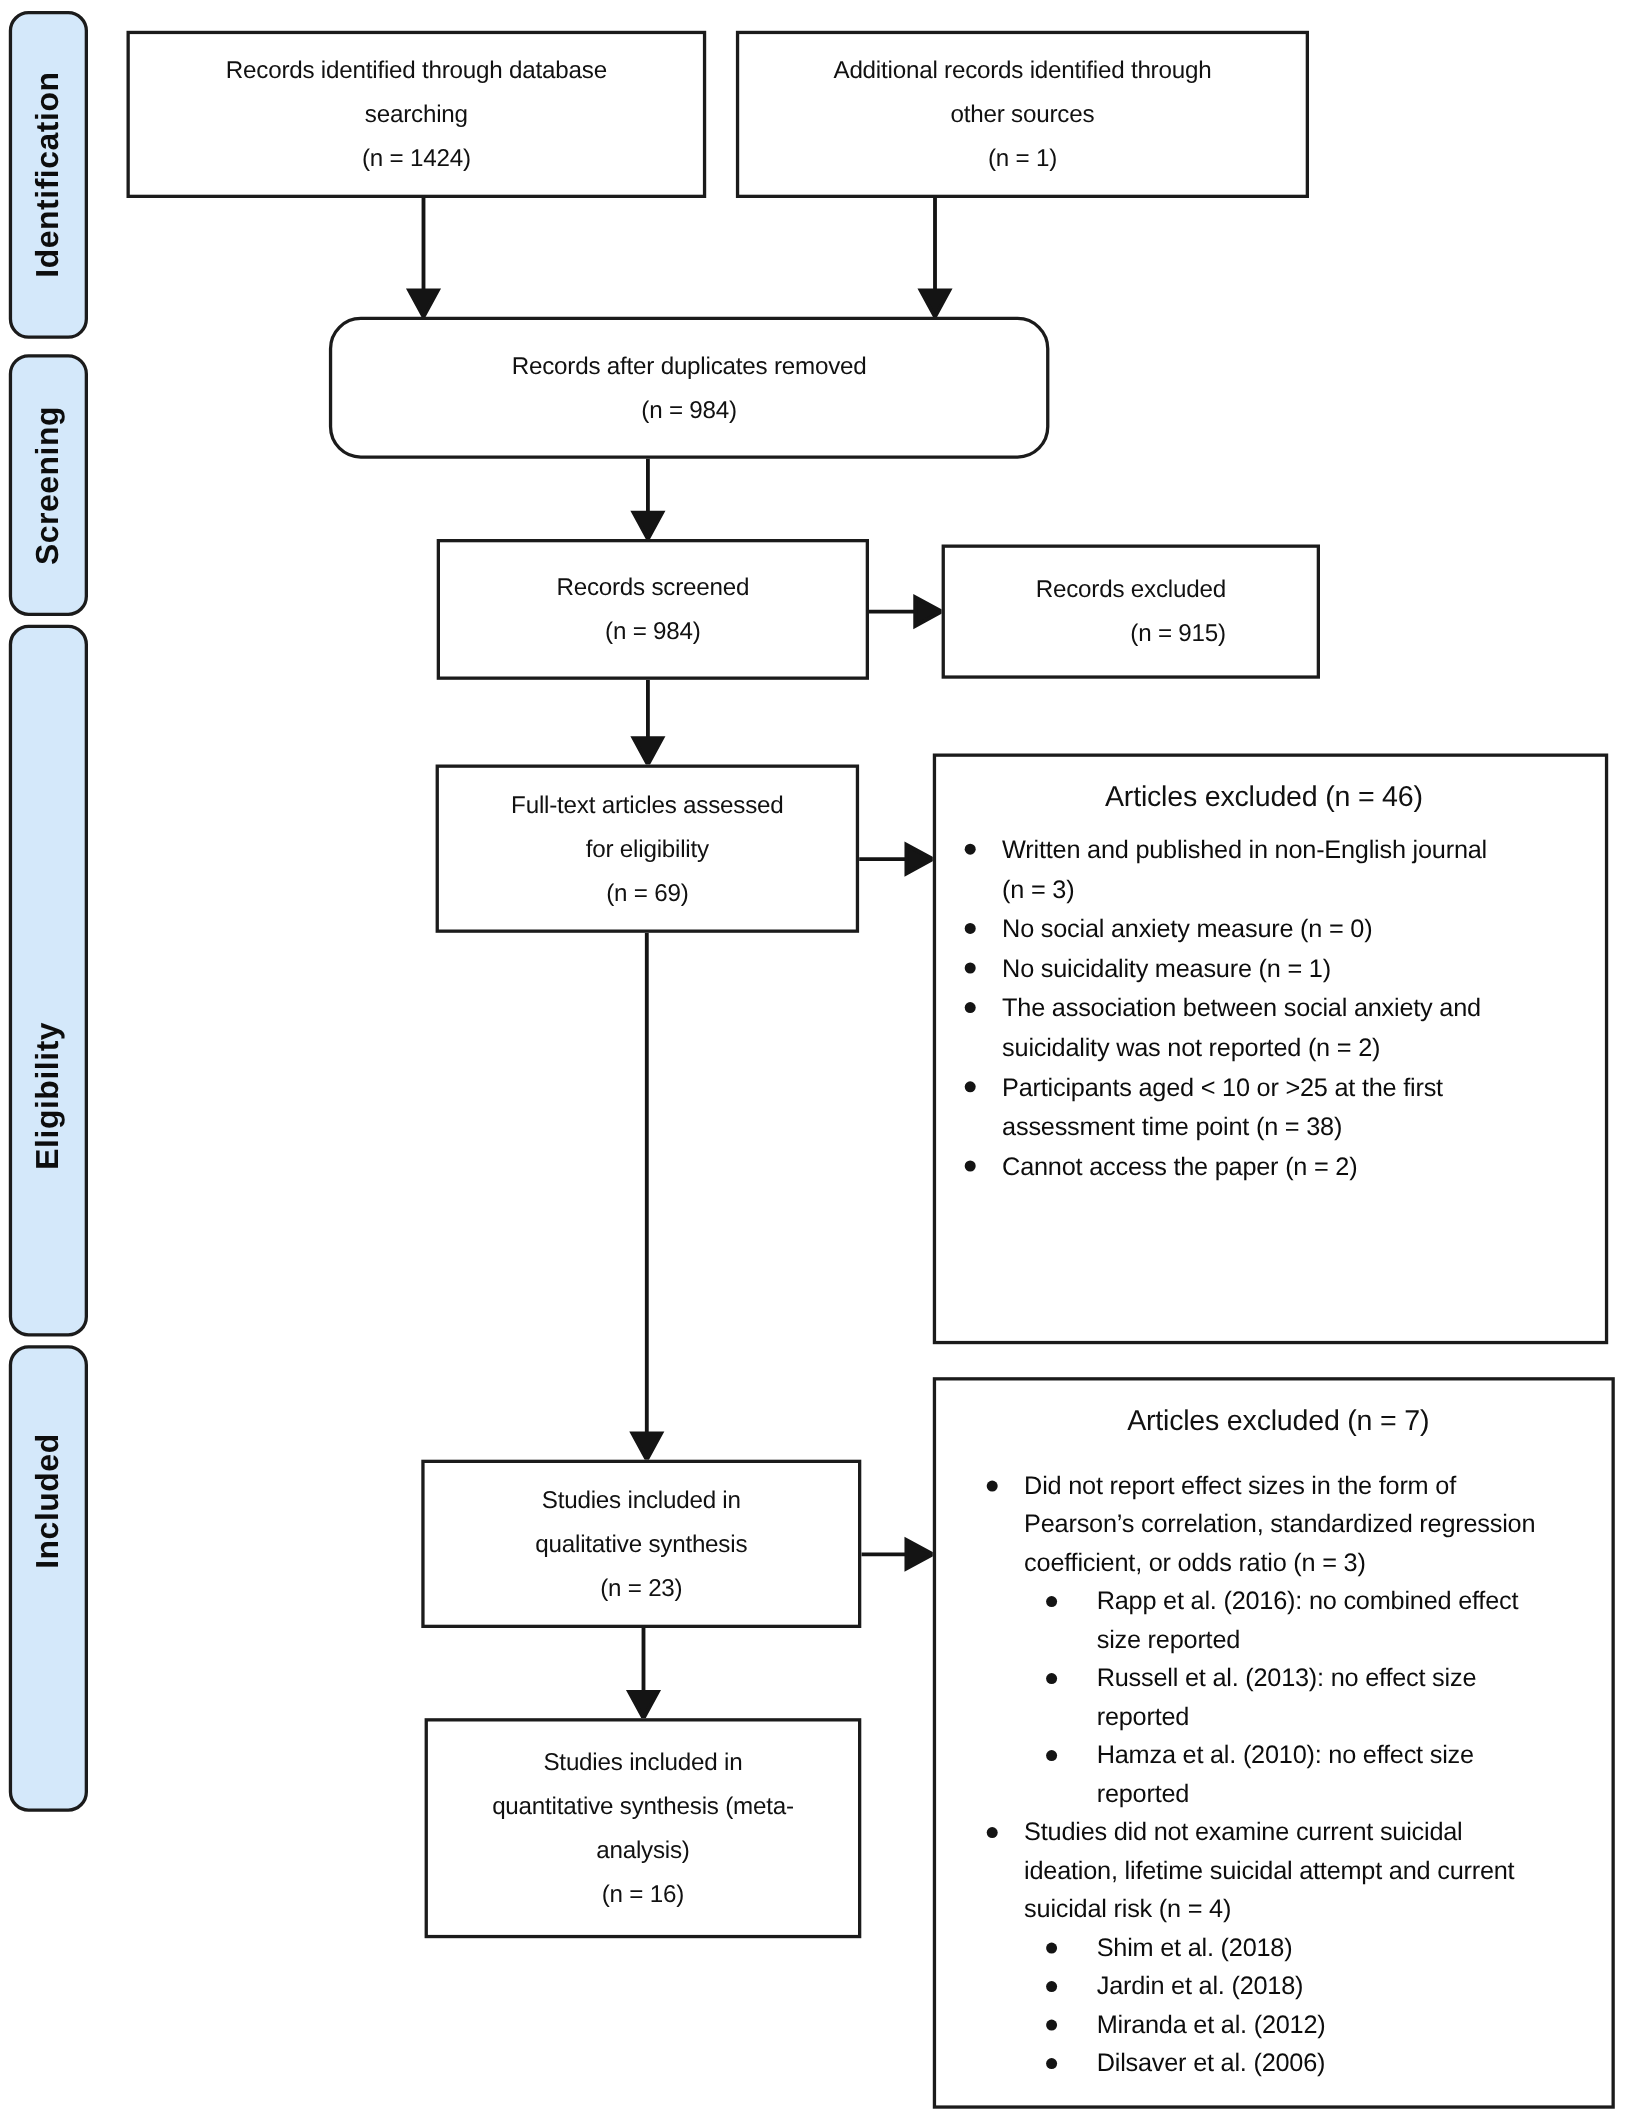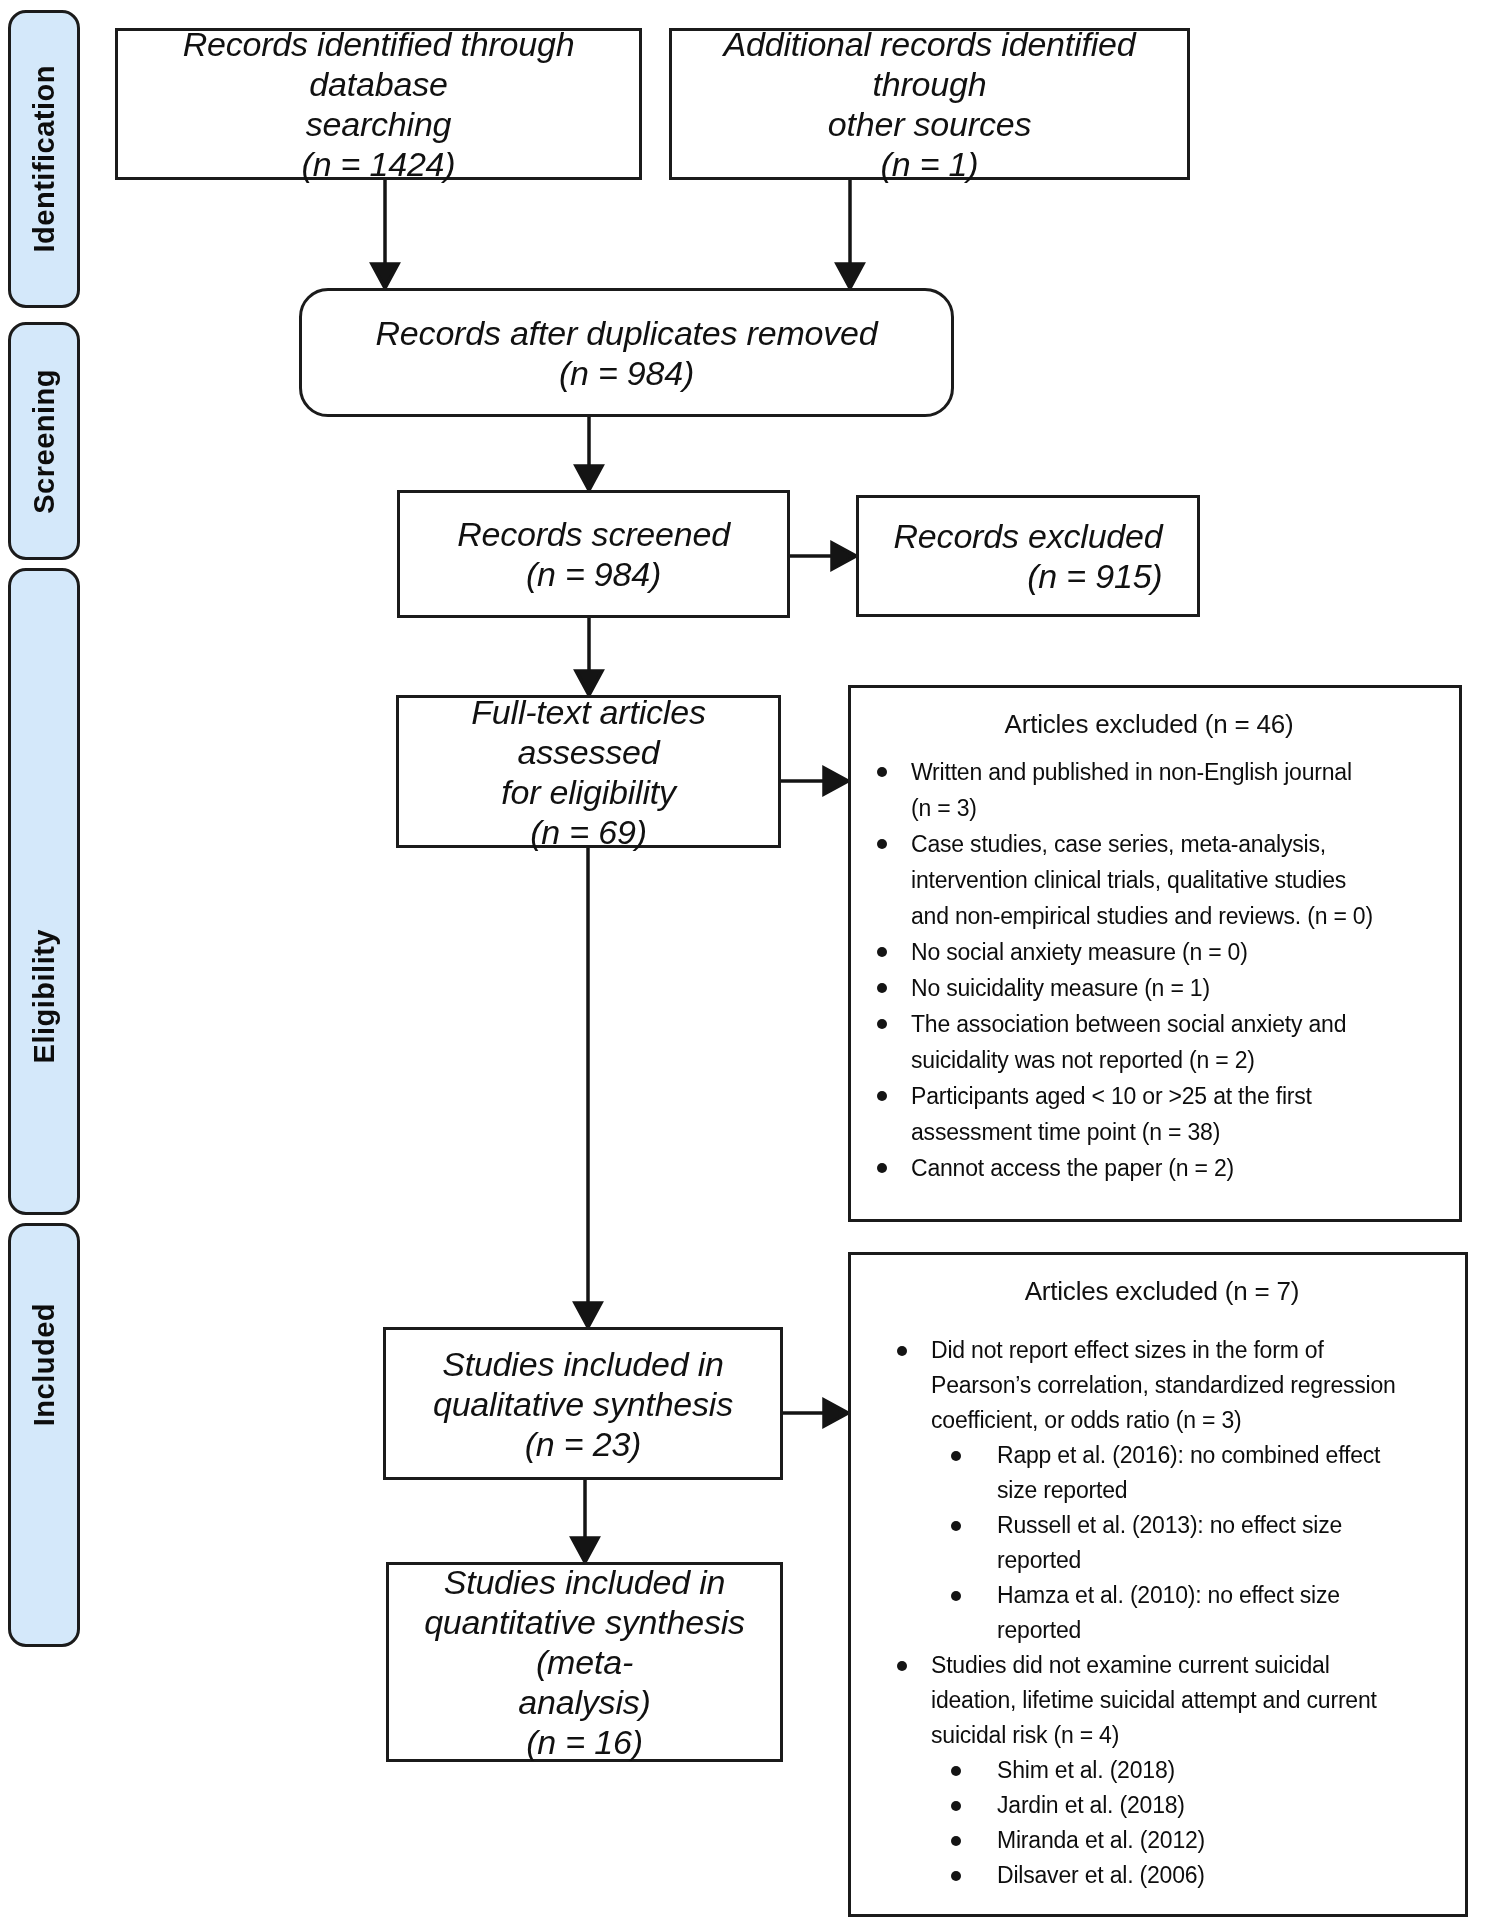--- a/index.html
+++ b/index.html
@@ -17,22 +17,22 @@
     writing-mode:vertical-rl; transform:rotate(180deg);
     font-weight:bold; font-size:29px; letter-spacing:0.5px; color:#0d0d0d;
   }
   #stage-eligibility { padding-top:210px; }
   #stage-included   { padding-bottom:140px; }
 
   
   .fbox {
     position:absolute; box-sizing:border-box; background:#ffffff;
     border:3px solid #1b1b1b; display:flex; align-items:center; justify-content:center;
-    text-align:center; font-size:34px; line-height:40px; letter-spacing:-0.2px;
-    white-space:pre-line; padding:17px 8px;font-style:italic;
+    text-align:center; font-size:22px; line-height:40px; letter-spacing:-0.2px;
+    white-space:pre-line; padding:17px 8px;
   }
 
   
   .panel {
     position:absolute; box-sizing:border-box; background:#ffffff;
     border:3px solid #1b1b1b; padding:18px 12px 0 0;
   }
   .panel-title { text-align:center; font-size:26px; line-height:36px; letter-spacing:-0.2px; }
   #panel-46 .panel-title { margin-bottom:12px; }
   #panel-7  .panel-title { margin-bottom:24px; }
@@ -121,23 +121,20 @@
 
   <div class="fbox" style="left:386px;top:1562px;width:397px;height:200px;">Studies included in
 quantitative synthesis (meta-
 analysis)
 (n = 16)</div>
 
   <div class="panel" id="panel-46" style="left:848px;top:685px;width:614px;height:537px;">
     <div class="panel-title">Articles excluded (n = 46)</div>
     <div class="itm l1">Written and published in non-English journal
 (n = 3)</div>
-    <div class="itm l1">Case studies, case series, meta-analysis,
-intervention clinical trials, qualitative studies
-and non-empirical studies and reviews. (n = 0)</div>
     <div class="itm l1">No social anxiety measure (n = 0)</div>
     <div class="itm l1">No suicidality measure (n = 1)</div>
     <div class="itm l1">The association between social anxiety and
 suicidality was not reported (n = 2)</div>
     <div class="itm l1">Participants aged &lt; 10 or &gt;25 at the first
 assessment time point (n = 38)</div>
     <div class="itm l1">Cannot access the paper (n = 2)</div>
   </div>
 
   <div class="panel" id="panel-7" style="left:848px;top:1252px;width:620px;height:665px;padding-left:20px;">

